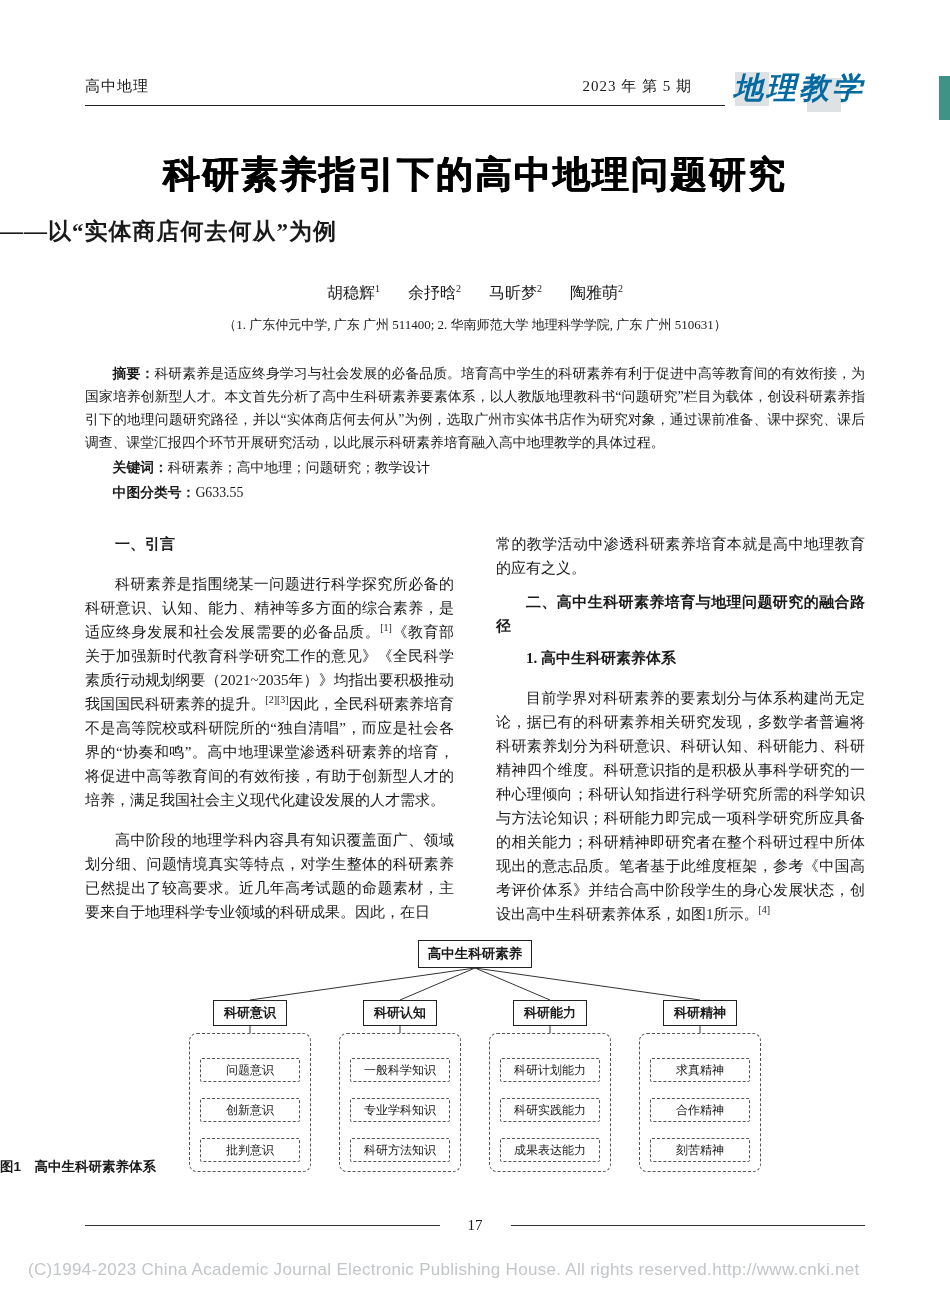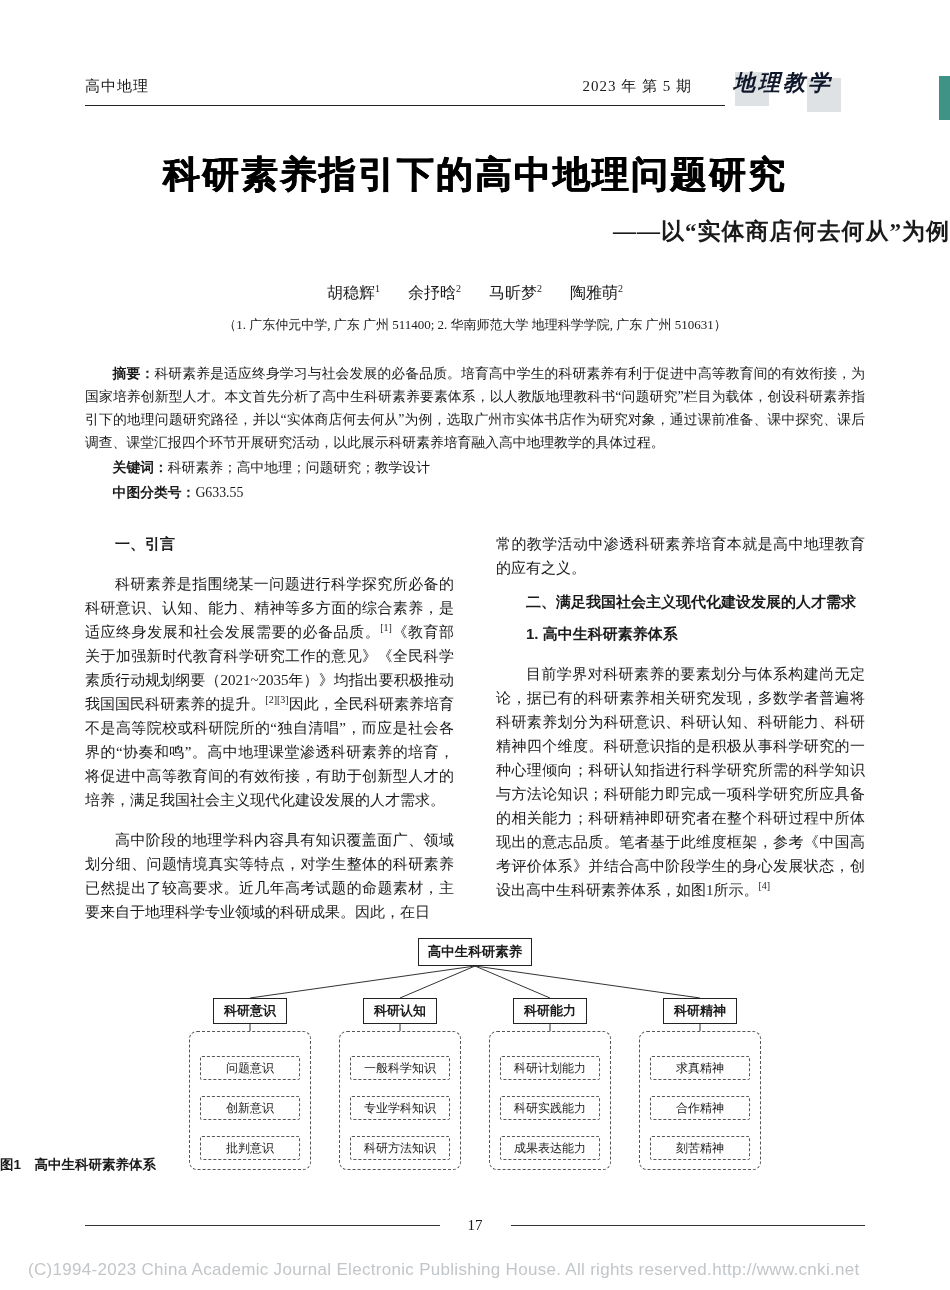--- a/index.html
+++ b/index.html
@@ -9,43 +9,43 @@
 
   
   .header { position: relative; height: 106px; }
   .header-left { position: absolute; left: 85px; bottom: 10px; font-family: "Liberation Sans","DejaVu Sans",sans-serif; font-size: 15px; letter-spacing: 1px; }
   .header-right { position: absolute; right: 258px; bottom: 10px; font-size: 15px; letter-spacing: 1px; }
   .header-rule { position: absolute; left: 85px; width: 640px; bottom: 0; border-bottom: 1.5px solid #222; }
   .logo { position: absolute; left: 733px; bottom: -14px; width: 160px; height: 52px; }
   .logo-sq { position: absolute; width: 34px; height: 34px; background: #dfe2e4; }
   .sq1 { left: 2px; top: 4px; }
   .sq2 { left: 74px; top: 10px; }
-  .logo-text { position: relative; z-index: 1; font-family: "DejaVu Serif", serif; font-style: italic; font-weight: bold; font-size: 22px; color: #0f172a; letter-spacing: 3px; white-space: nowrap; }
+  .logo-text { position: relative; z-index: 1; font-family: "DejaVu Serif", serif; font-style: italic; font-weight: bold; font-size: 30px; color: #0369a1; letter-spacing: 3px; white-space: nowrap; }
   .accent-bar { position: absolute; top: 76px; right: 0; width: 11px; height: 44px; background: #3e9286; }
 
   
   .title { margin-top: 44px; text-align: center; font-family: "Liberation Sans","DejaVu Sans",sans-serif; font-size: 37px; font-weight: 900; letter-spacing: 2px; color: #000; text-shadow: 0.6px 0 #000, -0.6px 0 #000; }
-  .subtitle { margin-top: 16px; text-align: right; font-size: 23px; font-weight: bold; letter-spacing: 1px; }
+  .subtitle { margin-top: 16px; text-align: left; font-size: 23px; font-weight: bold; letter-spacing: 1px; }
   .authors { margin-top: 36px; text-align: center; font-size: 16px; }
   .author { margin: 0 12px; }
   .ref { font-size: 10px; vertical-align: super; line-height: 0; }
   .affiliation { margin-top: 12px; text-align: center; font-size: 13px; }
 
   
   .abstract { margin: 28px 85px 0; font-size: 13.8px; line-height: 23px; text-align: justify; text-indent: 2em; }
   .meta-line { margin: 2px 85px 0; font-size: 13.8px; line-height: 23px; text-indent: 2em; }
   .lbl { font-family: "Liberation Sans","DejaVu Sans",sans-serif; font-weight: bold; }
 
   
   .columns { display: flex; gap: 42px; margin: 28px 85px 0; min-height: 372px; }
   .col { width: 369px; font-size: 15px; line-height: 24px; text-align: justify; }
   .body-p { text-indent: 2em; margin-top: 16px; }
   .no-indent { text-indent: 0; }
   .h-sec { font-family: "Liberation Sans","DejaVu Sans",sans-serif; font-weight: bold; text-indent: 2em; margin: 10px 0 8px; font-size: 15px; line-height: 24px; }
-  .h-sub { font-family: Liberation Sans, sans-serif; font-weight: bold; text-indent: 2em; margin: 8px 0 6px; font-size: 15px; line-height: 24px; }
+  .h-sub { font-family: Liberation Serif, serif; font-weight: bold; text-indent: 2em; margin: 8px 0 6px; font-size: 15px; line-height: 24px; }
   .col > :first-child { margin-top: 0; }
 
   
   .figure { margin-top: 14px; }
   .diagram { position: relative; width: 580px; height: 206px; margin: 0 auto; font-family: "Liberation Sans","DejaVu Sans",sans-serif; }
   .connectors { position: absolute; left: 0; top: 0; width: 580px; height: 206px; }
   .connectors line { stroke: #333; stroke-width: 1; }
   .root-box { position: absolute; left: 233px; top: 0; width: 114px; height: 28px; line-height: 26px; border: 1.2px solid #222; text-align: center; font-weight: bold; font-size: 13.5px; background: #fff; }
   .dgroup { position: absolute; top: 60px; width: 130px; }
   .g0 { left: 0; } .g1 { left: 150px; } .g2 { left: 300px; } .g3 { left: 450px; }
@@ -97,21 +97,21 @@
   <p class="meta-line"><b class="lbl">中图分类号：</b><span>G633.55</span></p>
 
   <div class="columns">
     <div class="col">
       <div class="h-sec">一、引言</div>
       <p class="body-p"><span>科研素养是指围绕某一问题进行科学探究所必备的科研意识、认知、能力、精神等多方面的综合素养，是适应终身发展和社会发展需要的必备品质。</span><sup class="ref">[1]</sup><span>《教育部关于加强新时代教育科学研究工作的意见》《全民科学素质行动规划纲要（2021~2035年）》均指出要积极推动我国国民科研素养的提升。</span><sup class="ref">[2][3]</sup><span>因此，全民科研素养培育不是高等院校或科研院所的“独自清唱”，而应是社会各界的“协奏和鸣”。高中地理课堂渗透科研素养的培育，将促进中高等教育间的有效衔接，有助于创新型人才的培养，满足我国社会主义现代化建设发展的人才需求。</span></p>
       <p class="body-p">高中阶段的地理学科内容具有知识覆盖面广、领域划分细、问题情境真实等特点，对学生整体的科研素养已然提出了较高要求。近几年高考试题的命题素材，主要来自于地理科学专业领域的科研成果。因此，在日</p>
     </div>
     <div class="col">
       <p class="body-p no-indent">常的教学活动中渗透科研素养培育本就是高中地理教育的应有之义。</p>
-      <div class="h-sec">二、满足我国社会主义现代化建设发展的人才需求</div>
+      <div class="h-sec">二、高中生科研素养培育与地理问题研究的融合路径</div>
       <div class="h-sub">1. 高中生科研素养体系</div>
       <p class="body-p"><span>目前学界对科研素养的要素划分与体系构建尚无定论，据已有的科研素养相关研究发现，多数学者普遍将科研素养划分为科研意识、科研认知、科研能力、科研精神四个维度。科研意识指的是积极从事科学研究的一种心理倾向；科研认知指进行科学研究所需的科学知识与方法论知识；科研能力即完成一项科学研究所应具备的相关能力；科研精神即研究者在整个科研过程中所体现出的意志品质。笔者基于此维度框架，参考《中国高考评价体系》并结合高中阶段学生的身心发展状态，创设出高中生科研素养体系，如图1所示。</span><sup class="ref">[4]</sup></p>
     </div>
   </div>
 
   <figure class="figure">
     <div class="diagram">
       <svg class="connectors" width="580" height="206" viewBox="0 0 580 206">
         <line x1="290" y1="28" x2="65" y2="60"></line>
         <line x1="290" y1="28" x2="215" y2="60"></line>

